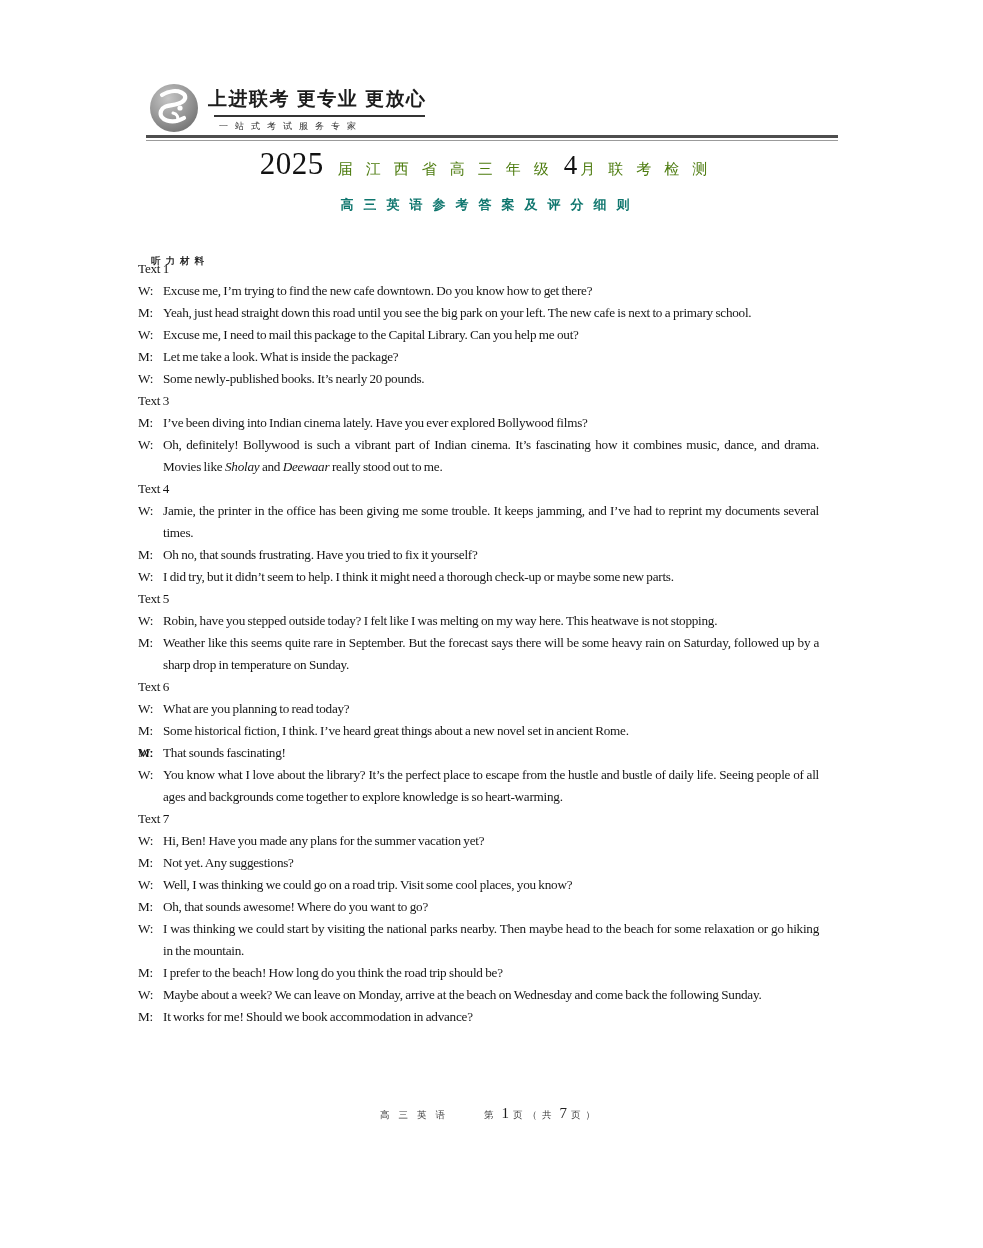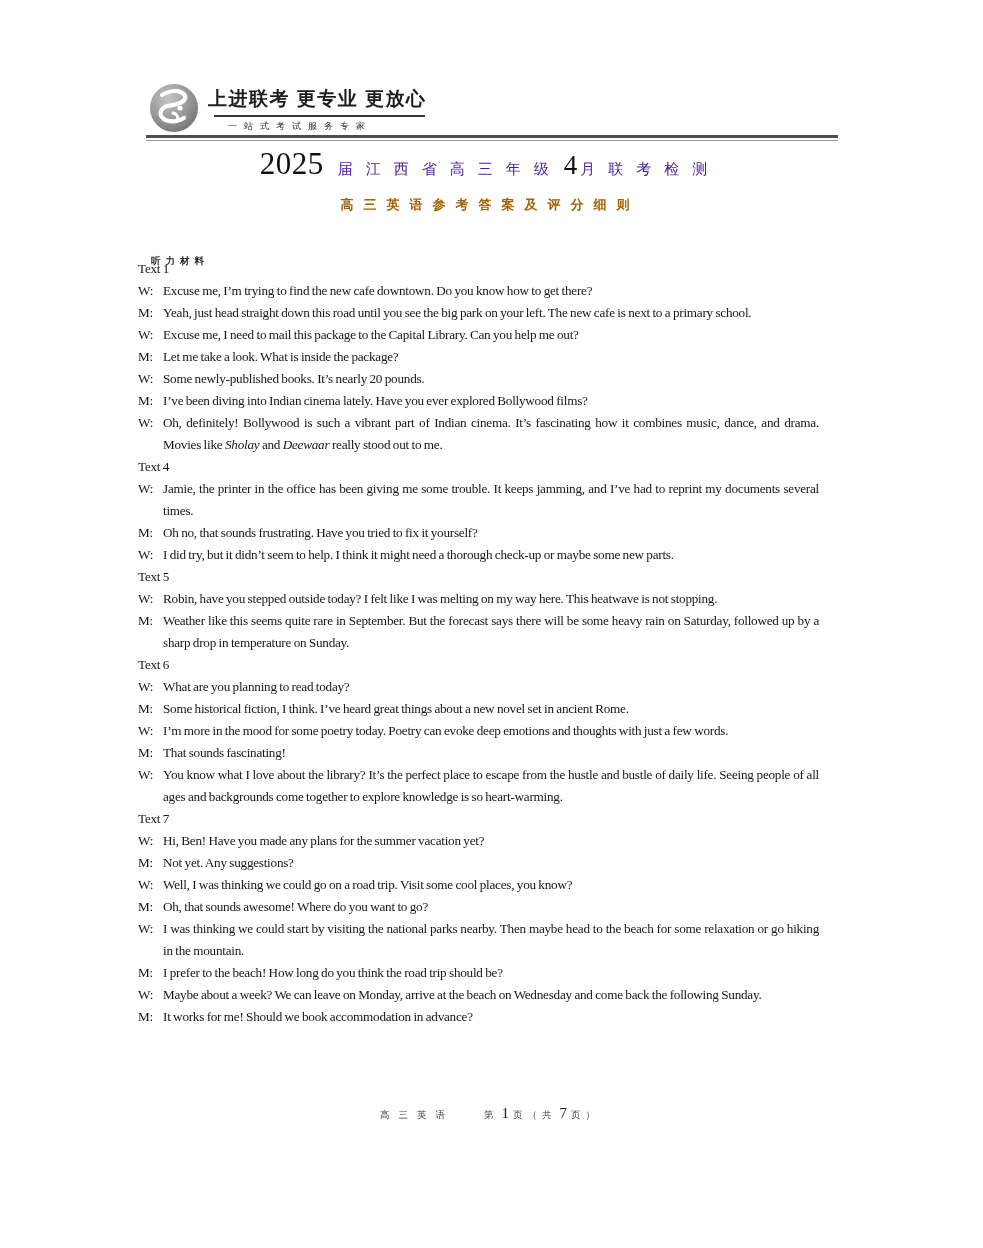--- a/index.html
+++ b/index.html
@@ -12,38 +12,38 @@
   .brand { position:absolute; left:149px; top:83px; display:flex; gap:9px; }
   .logo { width:50px; height:50px; flex:0 0 auto; }
   .brand-text { padding-top:3px; }
   .brand-title {
     font-family:"Liberation Sans", sans-serif; font-weight:700;
     font-size:19px; letter-spacing:1.5px; color:#1c1c1c; white-space:nowrap;
   }
   .brand-rule { height:2px; background:#343434; margin:3px 2px 3px 6px; }
   .brand-subtitle {
     font-family:"Liberation Sans", sans-serif; font-size:9px;
-    letter-spacing:7px; color:#2e2e2e; margin-left:20px; white-space:nowrap;
+    letter-spacing:7px; color:#2e2e2e; margin-left:11px; white-space:nowrap;
   }
 
   
   .top-rule {
     position:absolute; left:146px; top:135px; width:692px; height:2px;
     border-top:3px solid #4e4e4e; border-bottom:1px solid #9b9b9b;
   }
 
   
   .title-line { position:absolute; top:146px; left:0; width:100%; text-align:center; white-space:nowrap; color:#222; }
   .title-year { font-size:31px; letter-spacing:0.5px; margin-right:14px; color:#111; }
-  .title-cjk  { font-size:15px; letter-spacing:13px; color:#4c1d95; }
+  .title-cjk  { font-size:15px; letter-spacing:13px; color:#4d7c0f; }
   .title-month{ font-size:27px; margin-left:2px; margin-right:3px; color:#111; }
   .subtitle-line {
     position:absolute; top:196px; left:0; width:100%; text-align:center;
     font-family:"Liberation Sans", sans-serif; font-weight:700;
-    font-size:13px; letter-spacing:10px; color:#a16207;
+    font-size:13px; letter-spacing:10px; color:#0f766e;
   }
 
   
   .section-label {
     position:absolute; left:151px; top:243px;
     font-family:"Liberation Sans", sans-serif; font-weight:700;
     font-size:9.5px; letter-spacing:5px; color:#262626;margin-top:12px;
   }
 
   
@@ -104,33 +104,34 @@
 
   <div class="section-label">听力材料</div>
 
   <div class="transcript" id="transcript">
       <div class="text-label">Text 1</div>
       <div class="dialogue-line"><span class="speaker">W:</span><span>Excuse me, I’m trying to find the new cafe downtown. Do you know how to get there?</span></div>
       <div class="dialogue-line"><span class="speaker">M:</span><span>Yeah, just head straight down this road until you see the big park on your left. The new cafe is next to a primary school.</span></div>
       <div class="dialogue-line"><span class="speaker">W:</span><span>Excuse me, I need to mail this package to the Capital Library. Can you help me out?</span></div>
       <div class="dialogue-line"><span class="speaker">M:</span><span>Let me take a look. What is inside the package?</span></div>
       <div class="dialogue-line"><span class="speaker">W:</span><span>Some newly-published books. It’s nearly 20 pounds.</span></div>
+      <div class="text-label">Text 3</div>
       <div class="dialogue-line"><span class="speaker">M:</span><span>I’ve been diving into Indian cinema lately. Have you ever explored Bollywood films?</span></div>
       <div class="dialogue-line"><span class="speaker">W:</span><span>Oh, definitely! Bollywood is such a vibrant part of Indian cinema. It’s fascinating how it combines music, dance, and drama. Movies like </span><span class="it">Sholay</span><span> and </span><span class="it">Deewaar</span><span> really stood out to me.</span></div>
       <div class="text-label">Text 4</div>
       <div class="dialogue-line"><span class="speaker">W:</span><span>Jamie, the printer in the office has been giving me some trouble. It keeps jamming, and I’ve had to reprint my documents several times.</span></div>
       <div class="dialogue-line"><span class="speaker">M:</span><span>Oh no, that sounds frustrating. Have you tried to fix it yourself?</span></div>
       <div class="dialogue-line"><span class="speaker">W:</span><span>I did try, but it didn’t seem to help. I think it might need a thorough check-up or maybe some new parts.</span></div>
       <div class="text-label">Text 5</div>
       <div class="dialogue-line"><span class="speaker">W:</span><span>Robin, have you stepped outside today? I felt like I was melting on my way here. This heatwave is not stopping.</span></div>
       <div class="dialogue-line"><span class="speaker">M:</span><span>Weather like this seems quite rare in September. But the forecast says there will be some heavy rain on Saturday, followed up by a sharp drop in temperature on Sunday.</span></div>
       <div class="text-label">Text 6</div>
       <div class="dialogue-line"><span class="speaker">W:</span><span>What are you planning to read today?</span></div>
       <div class="dialogue-line"><span class="speaker">M:</span><span>Some historical fiction, I think. I’ve heard great things about a new novel set in ancient Rome.</span></div>
-      <div class="dialogue-line"><span class="speaker">W:</span><span>I’m more in the mood for some poetry today. Poetry can evoke deep emotions and thoughts with just a few words.</span></div>
+      <div class="dialogue-line"><span class="speaker">W:</span></div>
       <div class="dialogue-line"><span class="speaker">M:</span><span>That sounds fascinating!</span></div>
       <div class="dialogue-line"><span class="speaker">W:</span><span>You know what I love about the library? It’s the perfect place to escape from the hustle and bustle of daily life. Seeing people of all ages and backgrounds come together to explore knowledge is so heart-warming.</span></div>
       <div class="text-label">Text 7</div>
       <div class="dialogue-line"><span class="speaker">W:</span><span>Hi, Ben! Have you made any plans for the summer vacation yet?</span></div>
       <div class="dialogue-line"><span class="speaker">M:</span><span>Not yet. Any suggestions?</span></div>
       <div class="dialogue-line"><span class="speaker">W:</span><span>Well, I was thinking we could go on a road trip. Visit some cool places, you know?</span></div>
       <div class="dialogue-line"><span class="speaker">M:</span><span>Oh, that sounds awesome! Where do you want to go?</span></div>
       <div class="dialogue-line"><span class="speaker">W:</span><span>I was thinking we could start by visiting the national parks nearby. Then maybe head to the beach for some relaxation or go hiking in the mountain.</span></div>
       <div class="dialogue-line"><span class="speaker">M:</span><span>I prefer to the beach! How long do you think the road trip should be?</span></div>
       <div class="dialogue-line"><span class="speaker">W:</span><span>Maybe about a week? We can leave on Monday, arrive at the beach on Wednesday and come back the following Sunday.</span></div>

